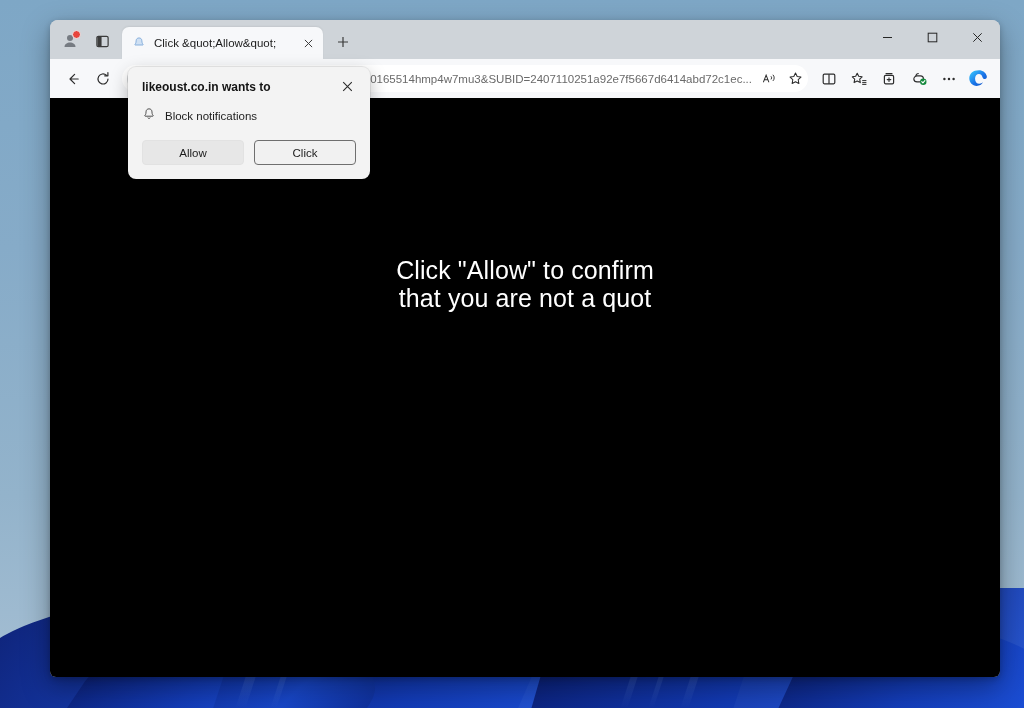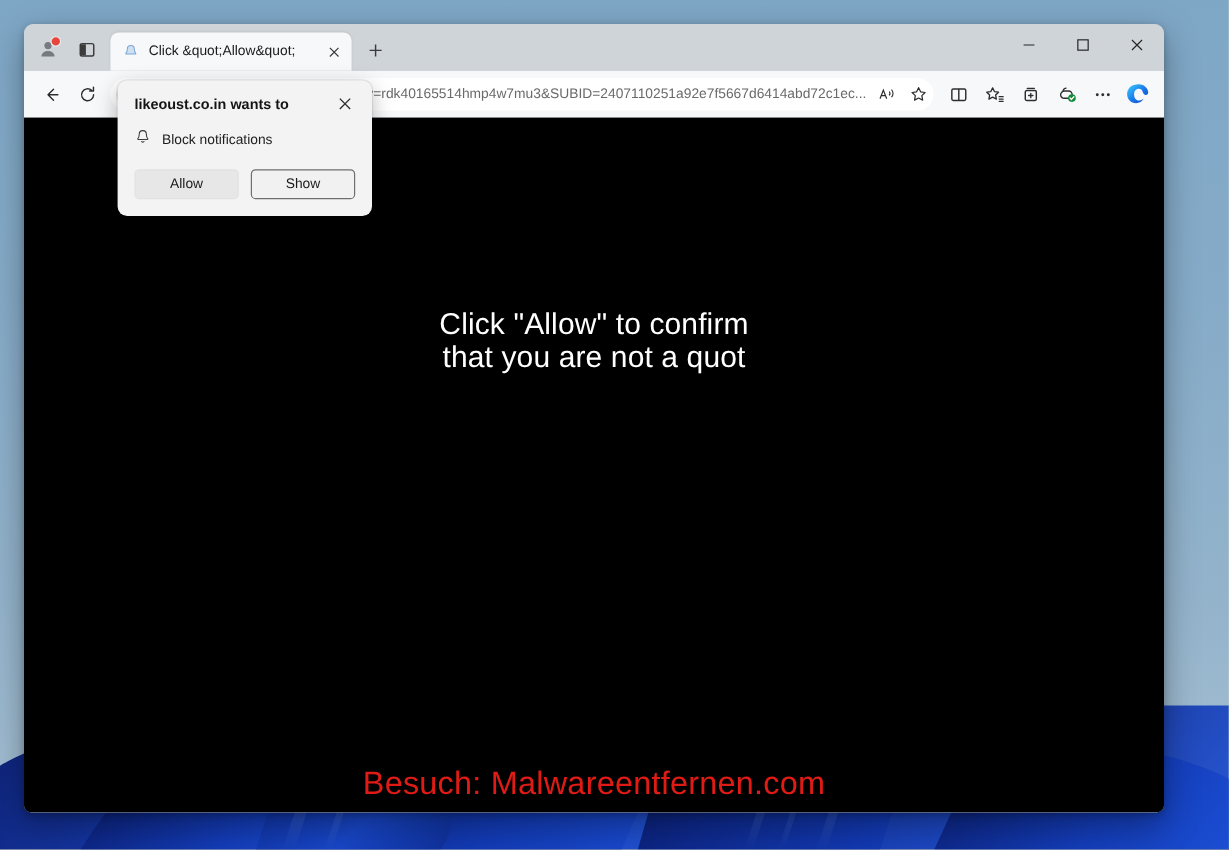--- a/index.html
+++ b/index.html
@@ -48,21 +48,21 @@
     bottom: 0;
     width: 10px;
     height: 120px;
     background: linear-gradient(180deg, rgba(150,190,255,.55), rgba(30,80,200,0));
     transform: skewX(-18deg);
   }
 
   
   #browser-window {
     position: absolute;
-    left: 20px;
+    left: 50px;
     top: 20px;
     width: 950px;
     height: 657px;
     background: #cdd2d8;
     border-radius: 8px 8px 6px 6px;
     box-shadow: 0 10px 28px rgba(0,0,0,.34), 0 2px 6px rgba(0,0,0,.22);
     overflow: hidden;
     display: flex;
     flex-direction: column;
   }
@@ -224,21 +224,21 @@
     color: #e01b15;
     font-size: 27px;
     letter-spacing: .2px;
   }
 
   
   #permission-dialog {
     position: absolute;
     left: 78px;
     top: 47px;
-    width: 212px;
+    width: 242px;
     background: #f3f3f3;
     border-radius: 8px;
     box-shadow: 0 6px 18px rgba(0,0,0,.28), 0 0 0 1px rgba(0,0,0,.07);
     padding: 12px 14px 14px 14px;
     box-sizing: border-box;
     z-index: 40;
   }
   .pd-head {
     display: flex;
     align-items: flex-start;
@@ -461,21 +461,20 @@
           <path d="M12 2.4c4.1 0 7.4 2.6 8.4 6.1 .6 2.1-.3 3.6-2 3.6 -1.6 0-2.2-1-2.8-2.6 -.7-1.9-1.7-2.9-3.6-2.9 -2.6 0-4.3 2-4.3 5.1 0 3.4 1.9 5.5 4.7 5.5 1.7 0 2.9-.6 4.1-1.8 -1.4 2.8-4 4.2-7 4.2 -4.7 0-8.1-3.5-8.1-8.3 0-5.1 3.9-8.9 10.6-8.9z" fill="url(#cpg)"></path>
         </svg>
       </div>
     </div>
 
     <div class="pagearea">
       <div class="page-message">
         <div>Click "Allow" to confirm</div>
         <div>that you are not a quot</div>
       </div>
-      <div class="watermark">Besuch: Malwareentfernen.com</div>
     </div>
 
     <div id="permission-dialog">
       <div class="pd-head">
         <div class="pd-title">likeoust.co.in wants to</div>
         <div class="pd-close">
           <svg width="11" height="11" viewBox="0 0 11 11">
             <path d="M1.2 1.2 L9.8 9.8 M9.8 1.2 L1.2 9.8" stroke="#2b2b2b" stroke-width="1.1" fill="none"></path>
           </svg>
         </div>
@@ -484,18 +483,18 @@
         <span>
           <svg width="14" height="14" viewBox="0 0 16 16">
             <path d="M8 2.1c-2.1 0-3.4 1.5-3.4 3.5 0 2.7-.9 3.7-1.3 4.1 -.3.3-.1.8.3.8h8.8c.4 0 .6-.5.3-.8 -.4-.4-1.3-1.4-1.3-4.1 0-2-1.3-3.5-3.4-3.5z" fill="none" stroke="#3a3a3a" stroke-width="1"></path>
             <path d="M6.6 12.1 a1.5 1.5 0 0 0 2.8 0" fill="none" stroke="#3a3a3a" stroke-width="1"></path>
           </svg>
         </span>
         <span class="pd-perm-label">Block notifications</span>
       </div>
       <div class="pd-actions">
         <div class="pd-btn secondary">Allow</div>
-        <div class="pd-btn default">Show</div>
+        <div class="pd-btn default">Click</div>
       </div>
     </div>
 
   </div>
 </div>
 
 </body></html>

